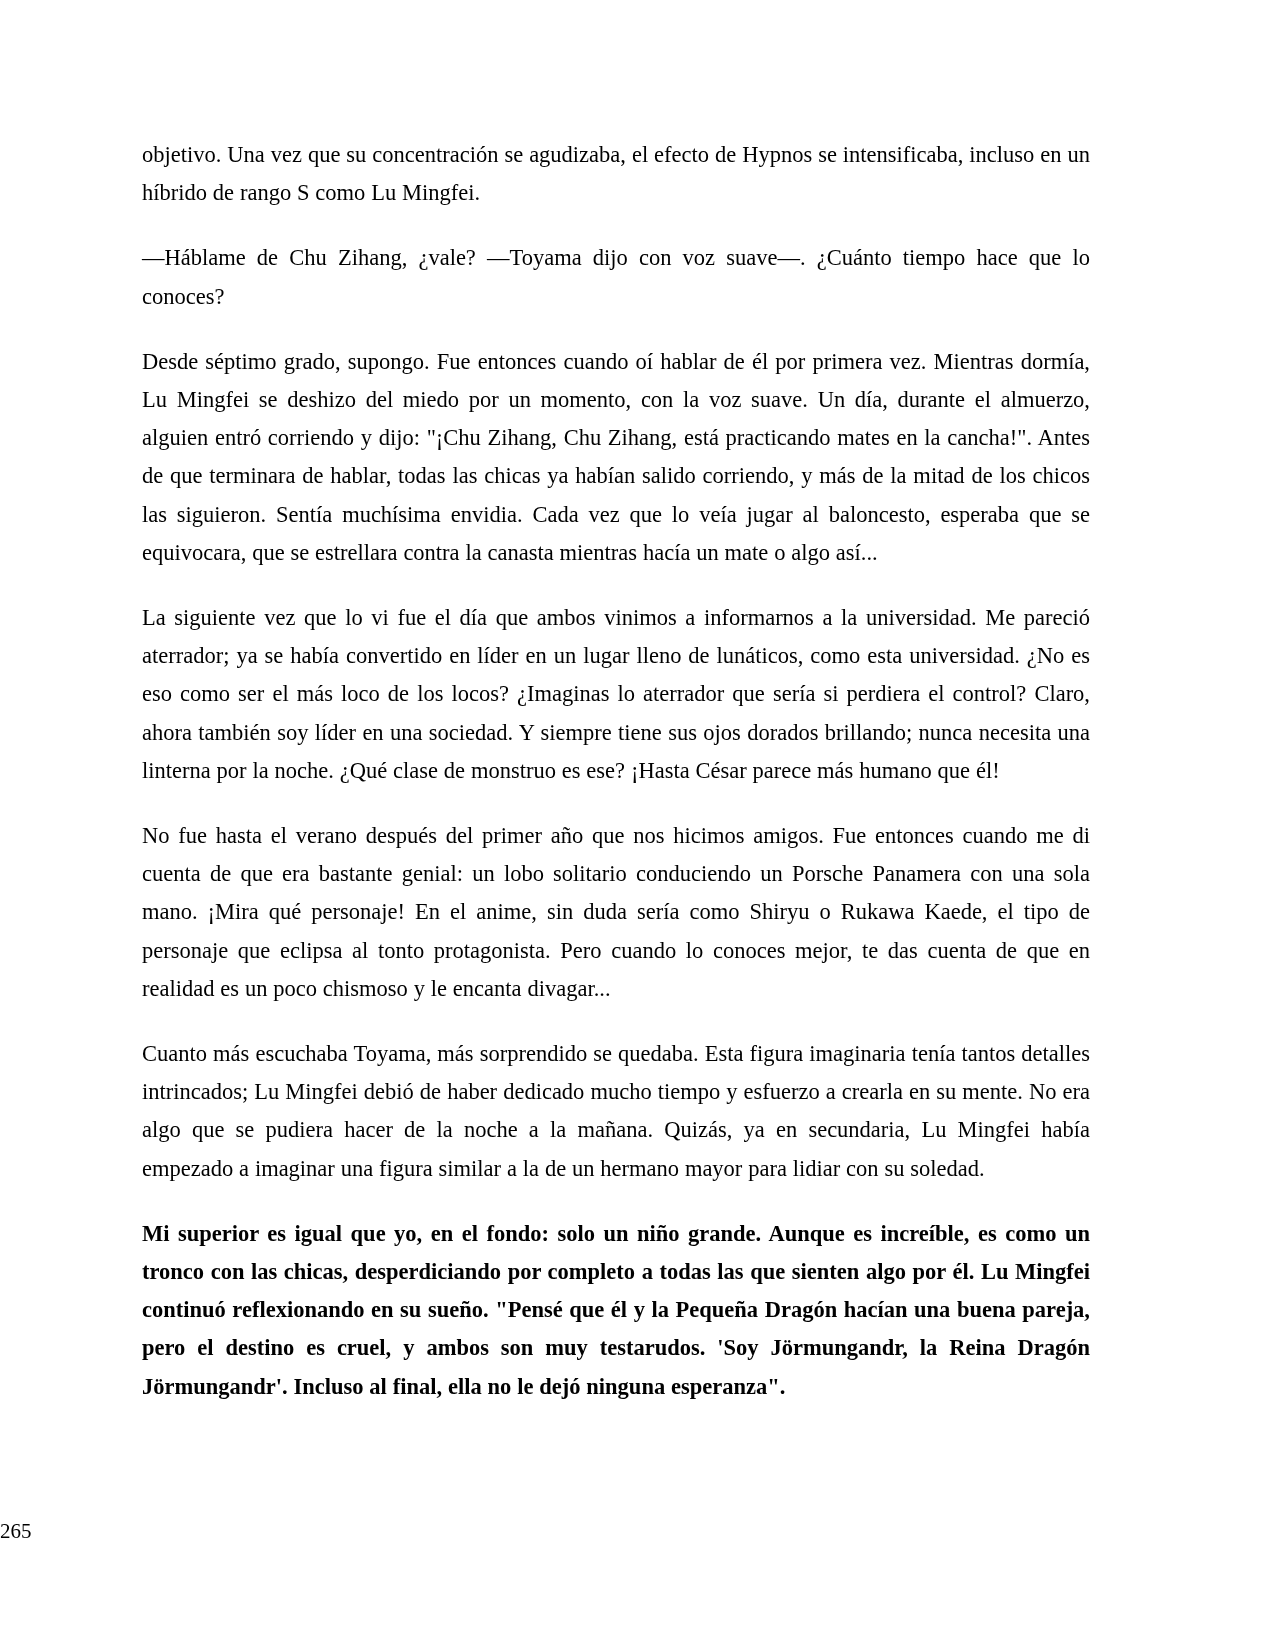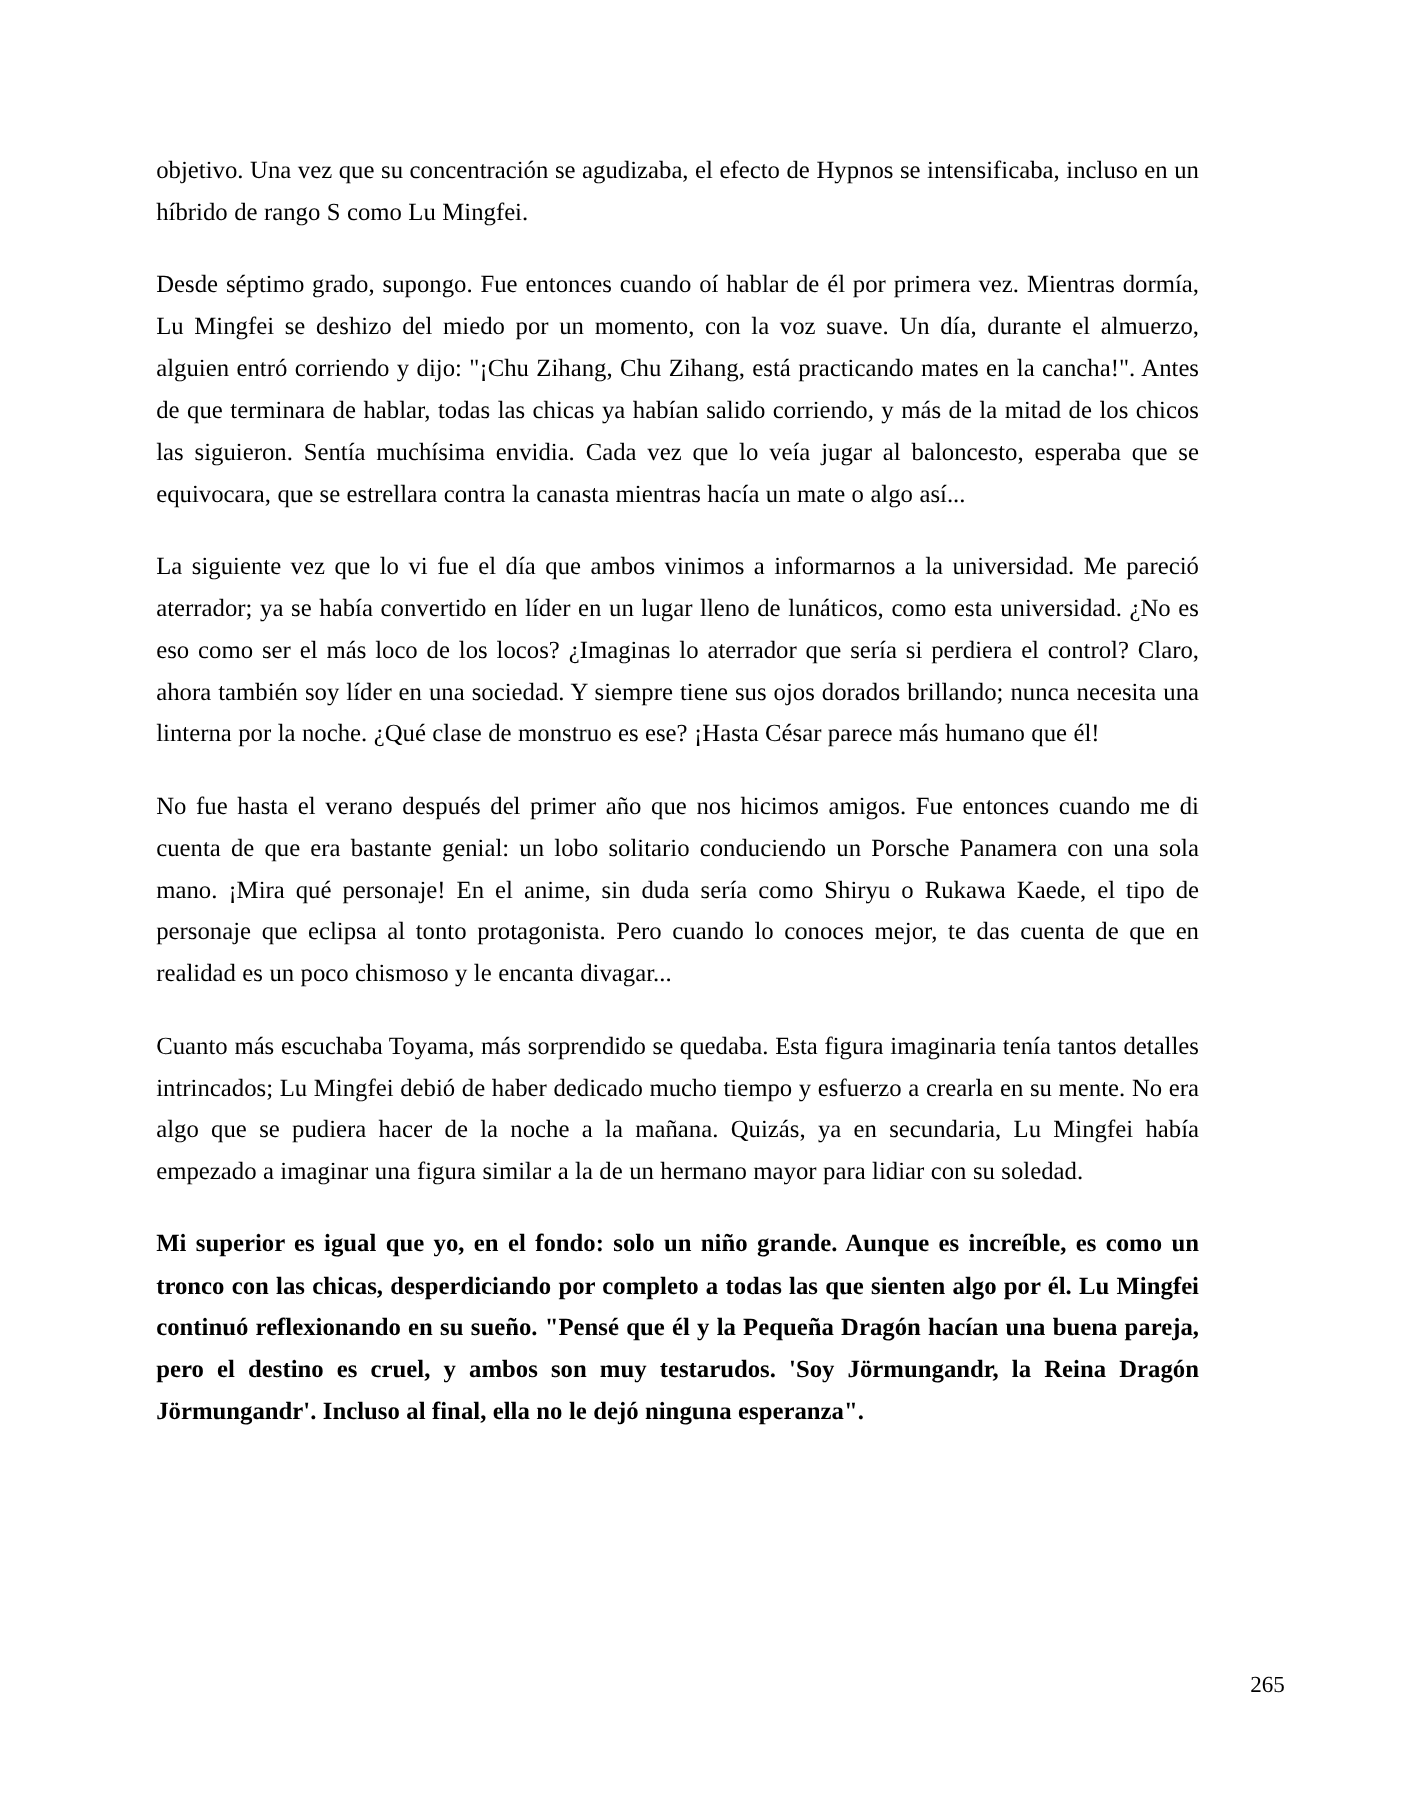--- a/index.html
+++ b/index.html
@@ -40,34 +40,35 @@
   .para:last-child {
     margin-bottom: 0;
     font-weight: bold;
   }
 
   .page-number {
     position: absolute;
     left: 0;
     right: 0;
     top: 1518px;
-    text-align: right;
+    text-align: left;
     font-size: 21px;
     line-height: 26px;
     font-family: "Liberation Serif", "DejaVu Serif", serif;
     color: #000000;
   }
 </style>
 </head>
 <body>
 
 <div class="page">
 
   <div class="text-block">
     <p class="para">objetivo. Una vez que su concentración se agudizaba, el efecto de Hypnos se intensificaba, incluso en un híbrido de rango S como Lu Mingfei.</p>
+    <p class="para">—Háblame de Chu Zihang, ¿vale? —Toyama dijo con voz suave—. ¿Cuánto tiempo hace que lo conoces?</p>
     <p class="para">Desde séptimo grado, supongo. Fue entonces cuando oí hablar de él por primera vez. Mientras dormía, Lu Mingfei se deshizo del miedo por un momento, con la voz suave. Un día, durante el almuerzo, alguien entró corriendo y dijo: "¡Chu Zihang, Chu Zihang, está practicando mates en la cancha!". Antes de que terminara de hablar, todas las chicas ya habían salido corriendo, y más de la mitad de los chicos las siguieron. Sentía muchísima envidia. Cada vez que lo veía jugar al baloncesto, esperaba que se equivocara, que se estrellara contra la canasta mientras hacía un mate o algo así...</p>
     <p class="para">La siguiente vez que lo vi fue el día que ambos vinimos a informarnos a la universidad. Me pareció aterrador; ya se había convertido en líder en un lugar lleno de lunáticos, como esta universidad. ¿No es eso como ser el más loco de los locos? ¿Imaginas lo aterrador que sería si perdiera el control? Claro, ahora también soy líder en una sociedad. Y siempre tiene sus ojos dorados brillando; nunca necesita una linterna por la noche. ¿Qué clase de monstruo es ese? ¡Hasta César parece más humano que él!</p>
     <p class="para">No fue hasta el verano después del primer año que nos hicimos amigos. Fue entonces cuando me di cuenta de que era bastante genial: un lobo solitario conduciendo un Porsche Panamera con una sola mano. ¡Mira qué personaje! En el anime, sin duda sería como Shiryu o Rukawa Kaede, el tipo de personaje que eclipsa al tonto protagonista. Pero cuando lo conoces mejor, te das cuenta de que en realidad es un poco chismoso y le encanta divagar...</p>
     <p class="para">Cuanto más escuchaba Toyama, más sorprendido se quedaba. Esta figura imaginaria tenía tantos detalles intrincados; Lu Mingfei debió de haber dedicado mucho tiempo y esfuerzo a crearla en su mente. No era algo que se pudiera hacer de la noche a la mañana. Quizás, ya en secundaria, Lu Mingfei había empezado a imaginar una figura similar a la de un hermano mayor para lidiar con su soledad.</p>
     <p class="para">Mi superior es igual que yo, en el fondo: solo un niño grande. Aunque es increíble, es como un tronco con las chicas, desperdiciando por completo a todas las que sienten algo por él. Lu Mingfei continuó reflexionando en su sueño. "Pensé que él y la Pequeña Dragón hacían una buena pareja, pero el destino es cruel, y ambos son muy testarudos. 'Soy Jörmungandr, la Reina Dragón Jörmungandr'. Incluso al final, ella no le dejó ninguna esperanza".</p>
   </div>
 
   <div class="page-number">265</div>
 
 </div>

